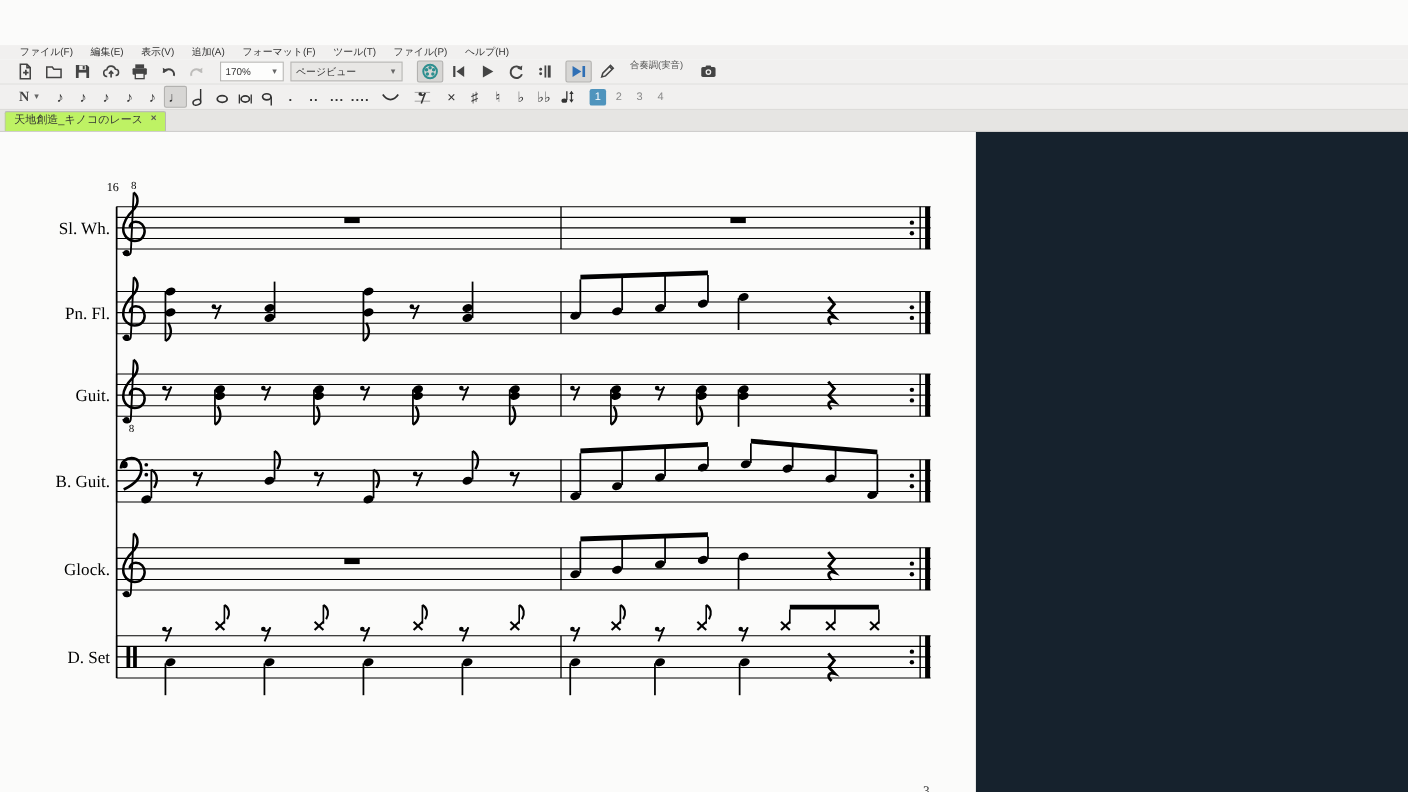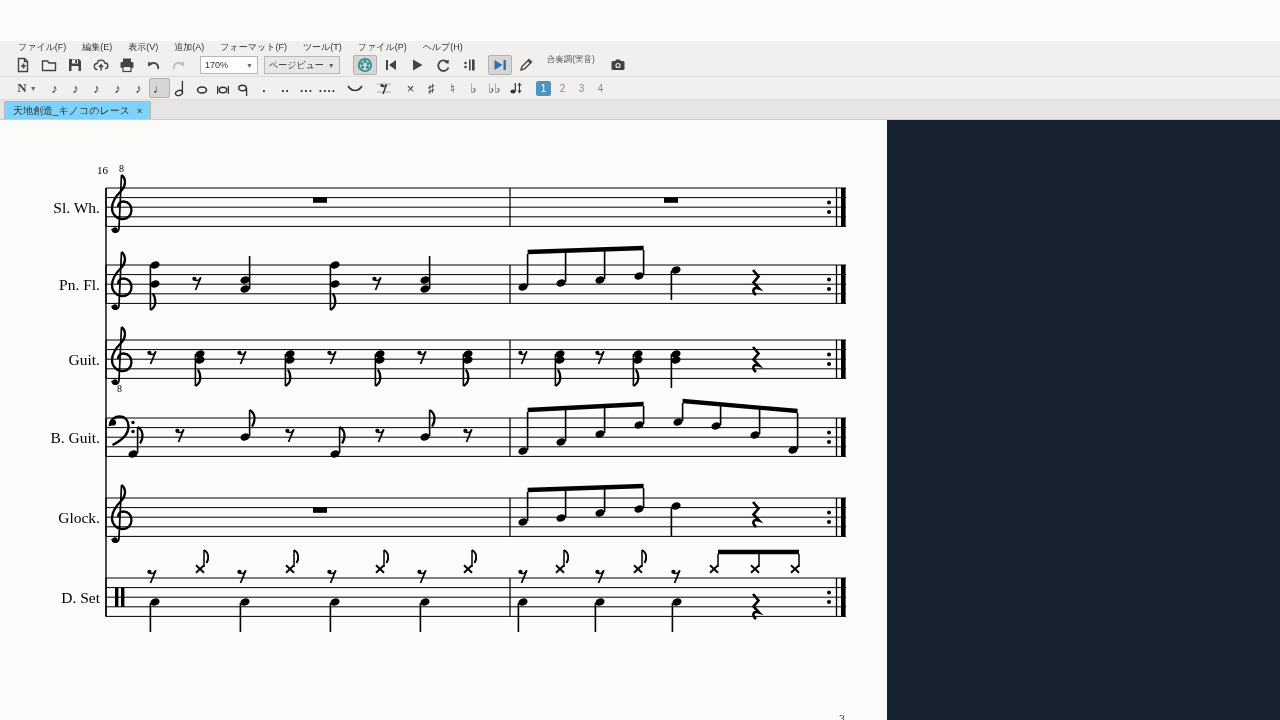--- a/index.html
+++ b/index.html
@@ -30,22 +30,22 @@
   .note-btn.active { background:#d7d6d4; border-color:#b3b2b0; }
   .dots { font-size:12px; letter-spacing:1px; color:#333; font-weight:bold; }
   .voice { width:15px; height:15px; margin:0 2px; display:flex; align-items:center;
            justify-content:center; font-size:10px; border-radius:2px; color:#8a8a8a; }
   .voice.active { color:#fff; }
   .concert { font-size:8.5px; color:#555; margin:0 10px 10px 8px; }
 
   
   .tabbar { height:20px; background:#e6e5e3; border-bottom:1px solid #cfcecd;
             display:flex; align-items:flex-end; padding-left:4px; flex:none; }
-  .tab { height:18px; background:#7dd3fc; border:1px solid #b9b8b6; border-bottom:none;
-         display:flex; align-items:center; font-size:10px; color:#333; padding:0 8px;
+  .tab { height:18px; background:#bef264; border:1px solid #b9b8b6; border-bottom:none;
+         display:flex; align-items:flex-start; font-size:10px; color:#333; padding:0 8px;
          border-radius:2px 2px 0 0; }
   .tab .close { margin-left:7px; font-size:9px; color:#555; font-weight:bold; }
 
   
   .content { flex:1; position:relative; display:flex; }
   .page { width:887px; height:642px; background:#fbfbfa; position:relative; }
   .sidepanel { width:393px; height:642px; }
 </style>
 </head>
 <body>
@@ -118,21 +118,21 @@
           <svg width="16" height="16" viewBox="0 0 16 16" fill="none" stroke="#bdbcba" stroke-width="1.4">
             <path d="M3,12 a5,4.5 0 1 1 9.5,-3" stroke-width="1.8"></path>
             <path d="M13,4.5 l-0.4,4.6 -4.3,-1.8" fill="#bdbcba" stroke="none"></path>
           </svg>
         </span>
       </div>
       <div class="combo" style="width: 58px; margin-left: 8px;">
         <span style="flex:1">170%</span>
         <span class="caret">▼</span>
       </div>
-      <div class="combo gray" style="margin-left: 6px; margin-right: 12px;">
+      <div class="combo gray" style="margin-left: 6px; margin-right: 12px; gap: 26px;">
         <span>ページビュー</span>
         <span class="caret">▼</span>
       </div>
       <div class="tb-btn active">
         <span>
           <svg width="16" height="16" viewBox="0 0 16 16" fill="none" stroke="#2e8f8f" stroke-width="1.4">
             <circle cx="8" cy="8" r="6.2" stroke-width="1.8"></circle>
             <circle cx="8" cy="4.5" r="0.9" fill="#2e8f8f"></circle>
             <circle cx="4.8" cy="6.5" r="0.9" fill="#2e8f8f"></circle>
             <circle cx="11.2" cy="6.5" r="0.9" fill="#2e8f8f"></circle>

